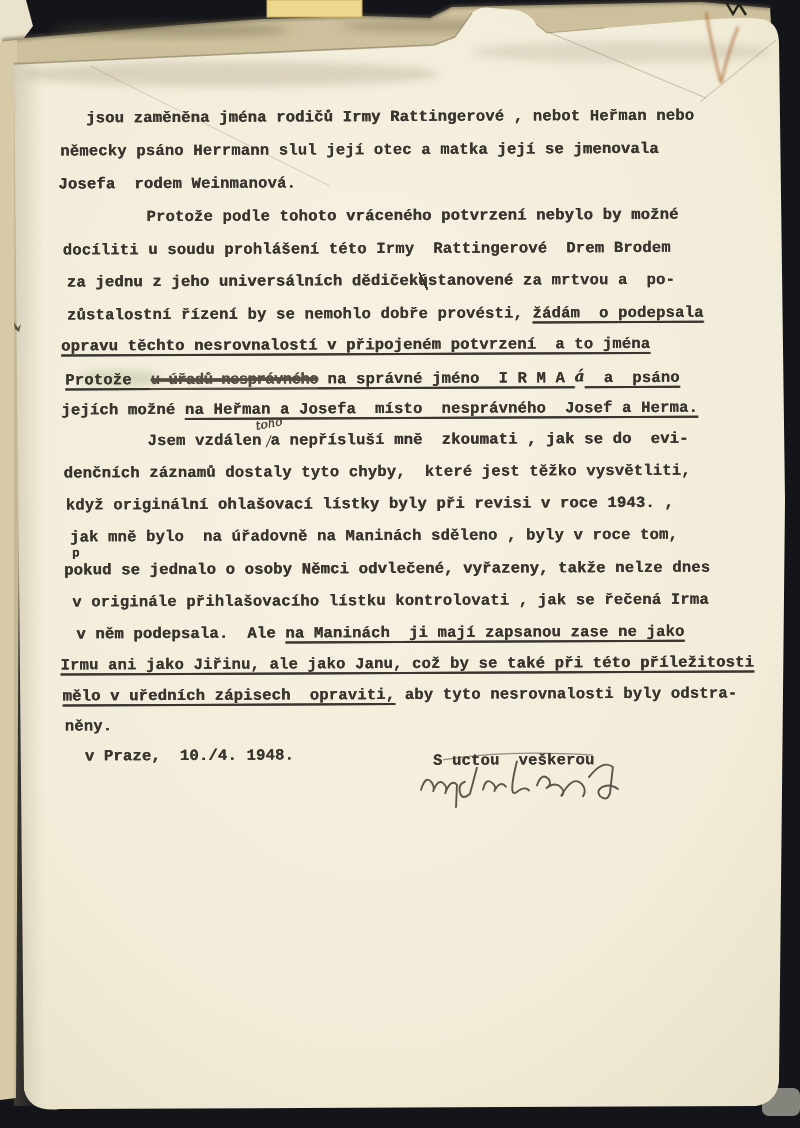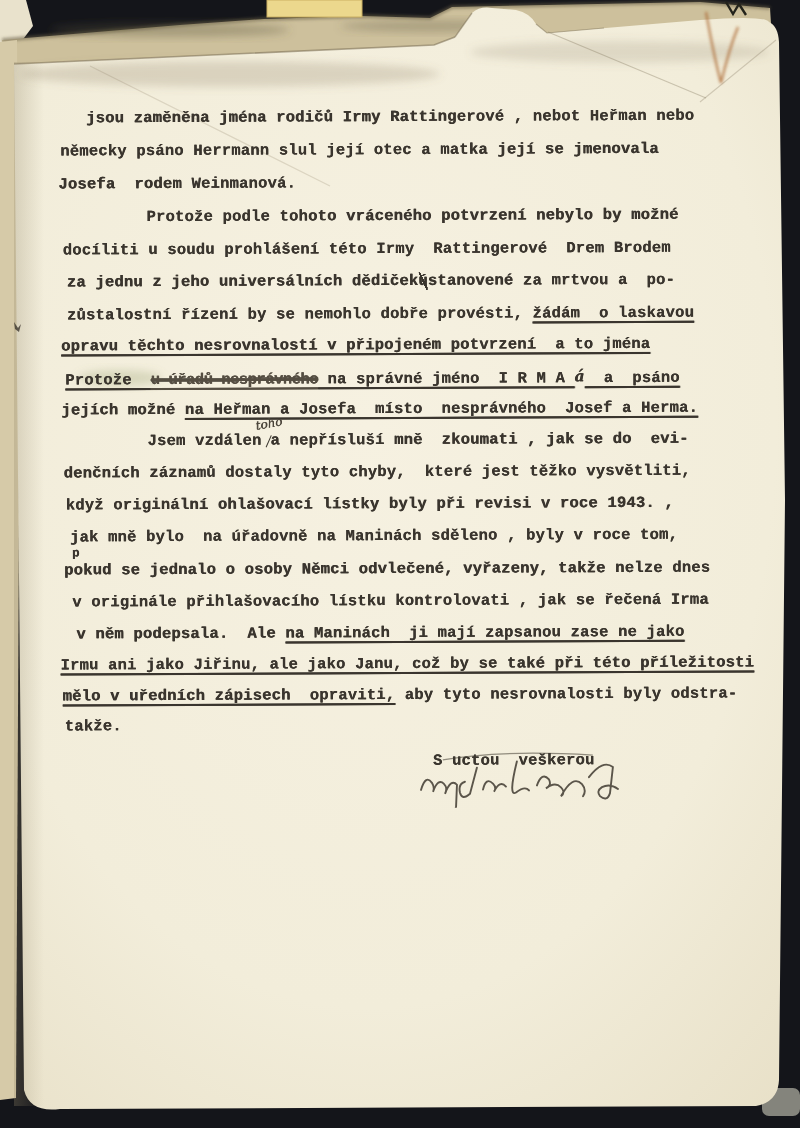--- a/index.html
+++ b/index.html
@@ -91,37 +91,38 @@
 
   <div class="textlayer">
 
     <div class="line" style="top:108px;left:88px">jsou zaměněna jména rodičů Irmy Rattingerové , nebot Heřman nebo</div>
     <div class="line" style="top:141px;left:62px">německy psáno Herrmann slul její otec a matka její se jmenovala</div>
     <div class="line" style="top:174px;left:60px">Josefa  rodem Weinmanová.</div>
 
     <div class="line" style="top:207px;left:148px">Protože podle tohoto vráceného potvrzení nebylo by možné</div>
     <div class="line" style="top:240px;left:64px">docíliti u soudu prohlášení této Irmy  Rattingerové  Drem Brodem</div>
     <div class="line" style="top:272px;left:68px"><span>za jednu z jeho universálních dědiček</span><span class="slashed">ú</span><span>stanovené za mrtvou a  po-</span></div>
-    <div class="line" style="top:305px;left:68px"><span>zůstalostní řízení by se nemohlo dobře provésti, </span><span class="ul">žádám  o laskavou</span></div>
+    <div class="line" style="top:305px;left:68px"><span>zůstalostní řízení by se nemohlo dobře provésti, </span><span class="ul">žádám  o podepsala</span></div>
     <div class="line" style="top:336px;left:62px"><span class="ul">opravu těchto nesrovnalostí v připojeném potvrzení  a to jména</span></div>
     <div class="line" style="top:368px;left:66px"><span class="ul">Protože  </span><span class="struck">u úřadů nesprávného</span><span class="ul"> na správné jméno  I R M A </span><span class="hand-a">á</span><span class="ul">  a  psáno</span></div>
     <div class="line" style="top:400px;left:62px"><span>jejích možné </span><span class="ul">na Heřman a Josefa  místo  nesprávného  Josef a Herma.</span></div>
 
     <div class="line" style="top:431px;left:148px"><span>Jsem vzdálen</span><span class="ins-wrap"><span class="hand-ins">toho</span><span class="ins-caret"></span></span><span>a nepřísluší mně  zkoumati , jak se do  evi-</span></div>
     <div class="line" style="top:463px;left:64px">denčních záznamů dostaly tyto chyby,  které jest těžko vysvětliti,</div>
     <div class="line" style="top:495px;left:66px">když originální ohlašovací lístky byly při revisi v roce 1943. ,</div>
     <div class="line" style="top:527px;left:70px">jak mně bylo  na úřadovně na Maninách sděleno , byly v roce tom,</div>
     <div class="line" style="top:560px;left:64px"><span class="sup-p">p</span><span>pokud se jednalo o osoby Němci odvlečené, vyřazeny, takže nelze dnes</span></div>
     <div class="line" style="top:592px;left:72px">v originále přihlašovacího lístku kontrolovati , jak se řečená Irma</div>
     <div class="line" style="top:624px;left:76px"><span>v něm podepsala.  Ale </span><span class="ul">na Maninách  ji mají zapsanou zase ne jako</span></div>
     <div class="line" style="top:655px;left:60px"><span class="ul">Irmu ani jako Jiřinu, ale jako Janu, což by se také při této příležitosti</span></div>
     <div class="line" style="top:686px;left:62px"><span class="ul">mělo v uředních zápisech  opraviti,</span><span> aby tyto nesrovnalosti byly odstra-</span></div>
-    <div class="line" style="top:716px;left:64px">takže.</div>
+    <div class="line" style="top:716px;left:64px">něny.</div>
 
     <div class="line" style="top:752px;left:432px">S uctou  veškerou</div>
+    <div class="line" style="top:746px;left:84px">v Praze,  10./4. 1948.</div>
 
     <svg class="sig" width="240" height="60" viewBox="0 0 240 60" xmlns="http://www.w3.org/2000/svg">
       <path d="M8,42 q5,-16 11,-7 q3,5 1,9 q5,-14 11,-8 q4,4 1,10 q6,-16 12,-9 l-1,22 q-2,9 -9,3
                M52,34 q-7,2 -5,11 q2,8 10,1 l7,-26
                M70,42 q3,-13 10,-6 q4,4 1,8 q6,-12 12,-5
                M104,14 q-9,36 -1,31 q9,-7 13,-2
                M124,38 q5,-14 12,-6 q3,6 -3,9 q9,-7 15,-1 q5,5 0,9 q12,-22 21,-12 q5,6 1,12
                M176,30 q14,-18 24,-10 l-3,26 q-3,9 -10,3 q-4,-5 2,-9 q8,-4 16,2" fill="none" stroke="#3f3a30" stroke-width="1.9" stroke-linecap="round" opacity="0.85"></path>
       <path d="M30,12 q60,-10 150,-4" fill="none" stroke="#3f3a30" stroke-width="1.2" opacity="0.55"></path>
     </svg>

